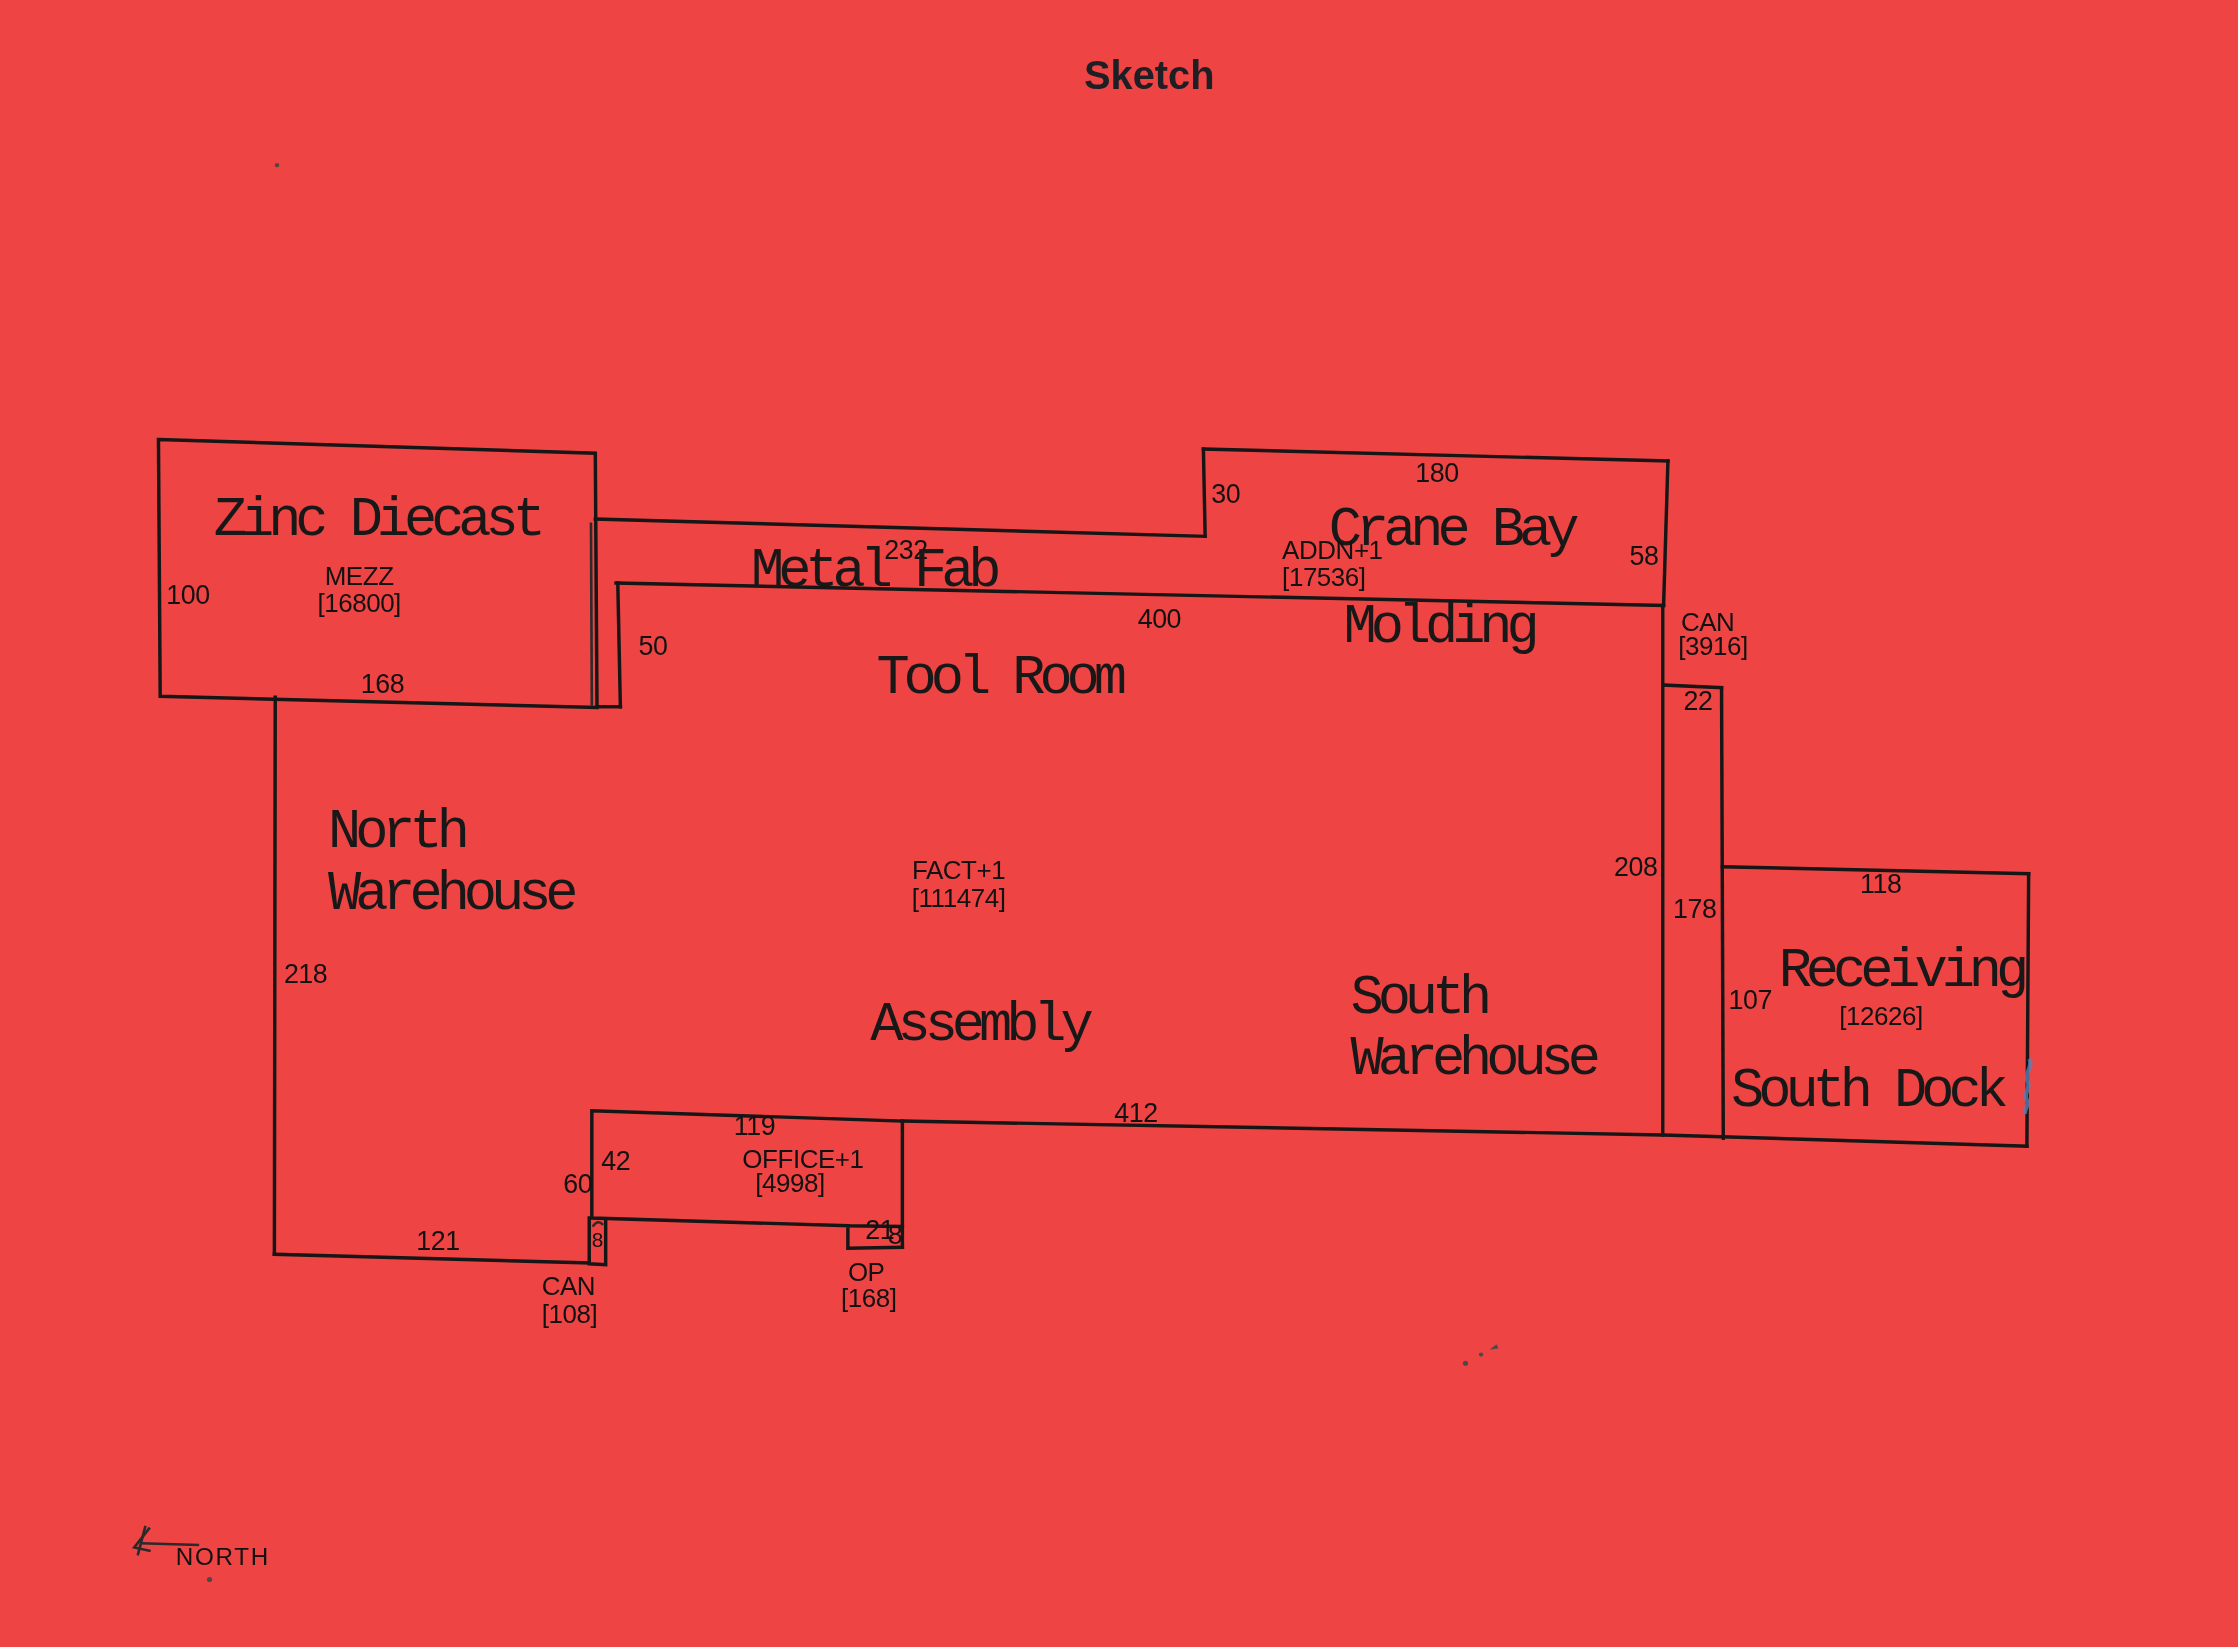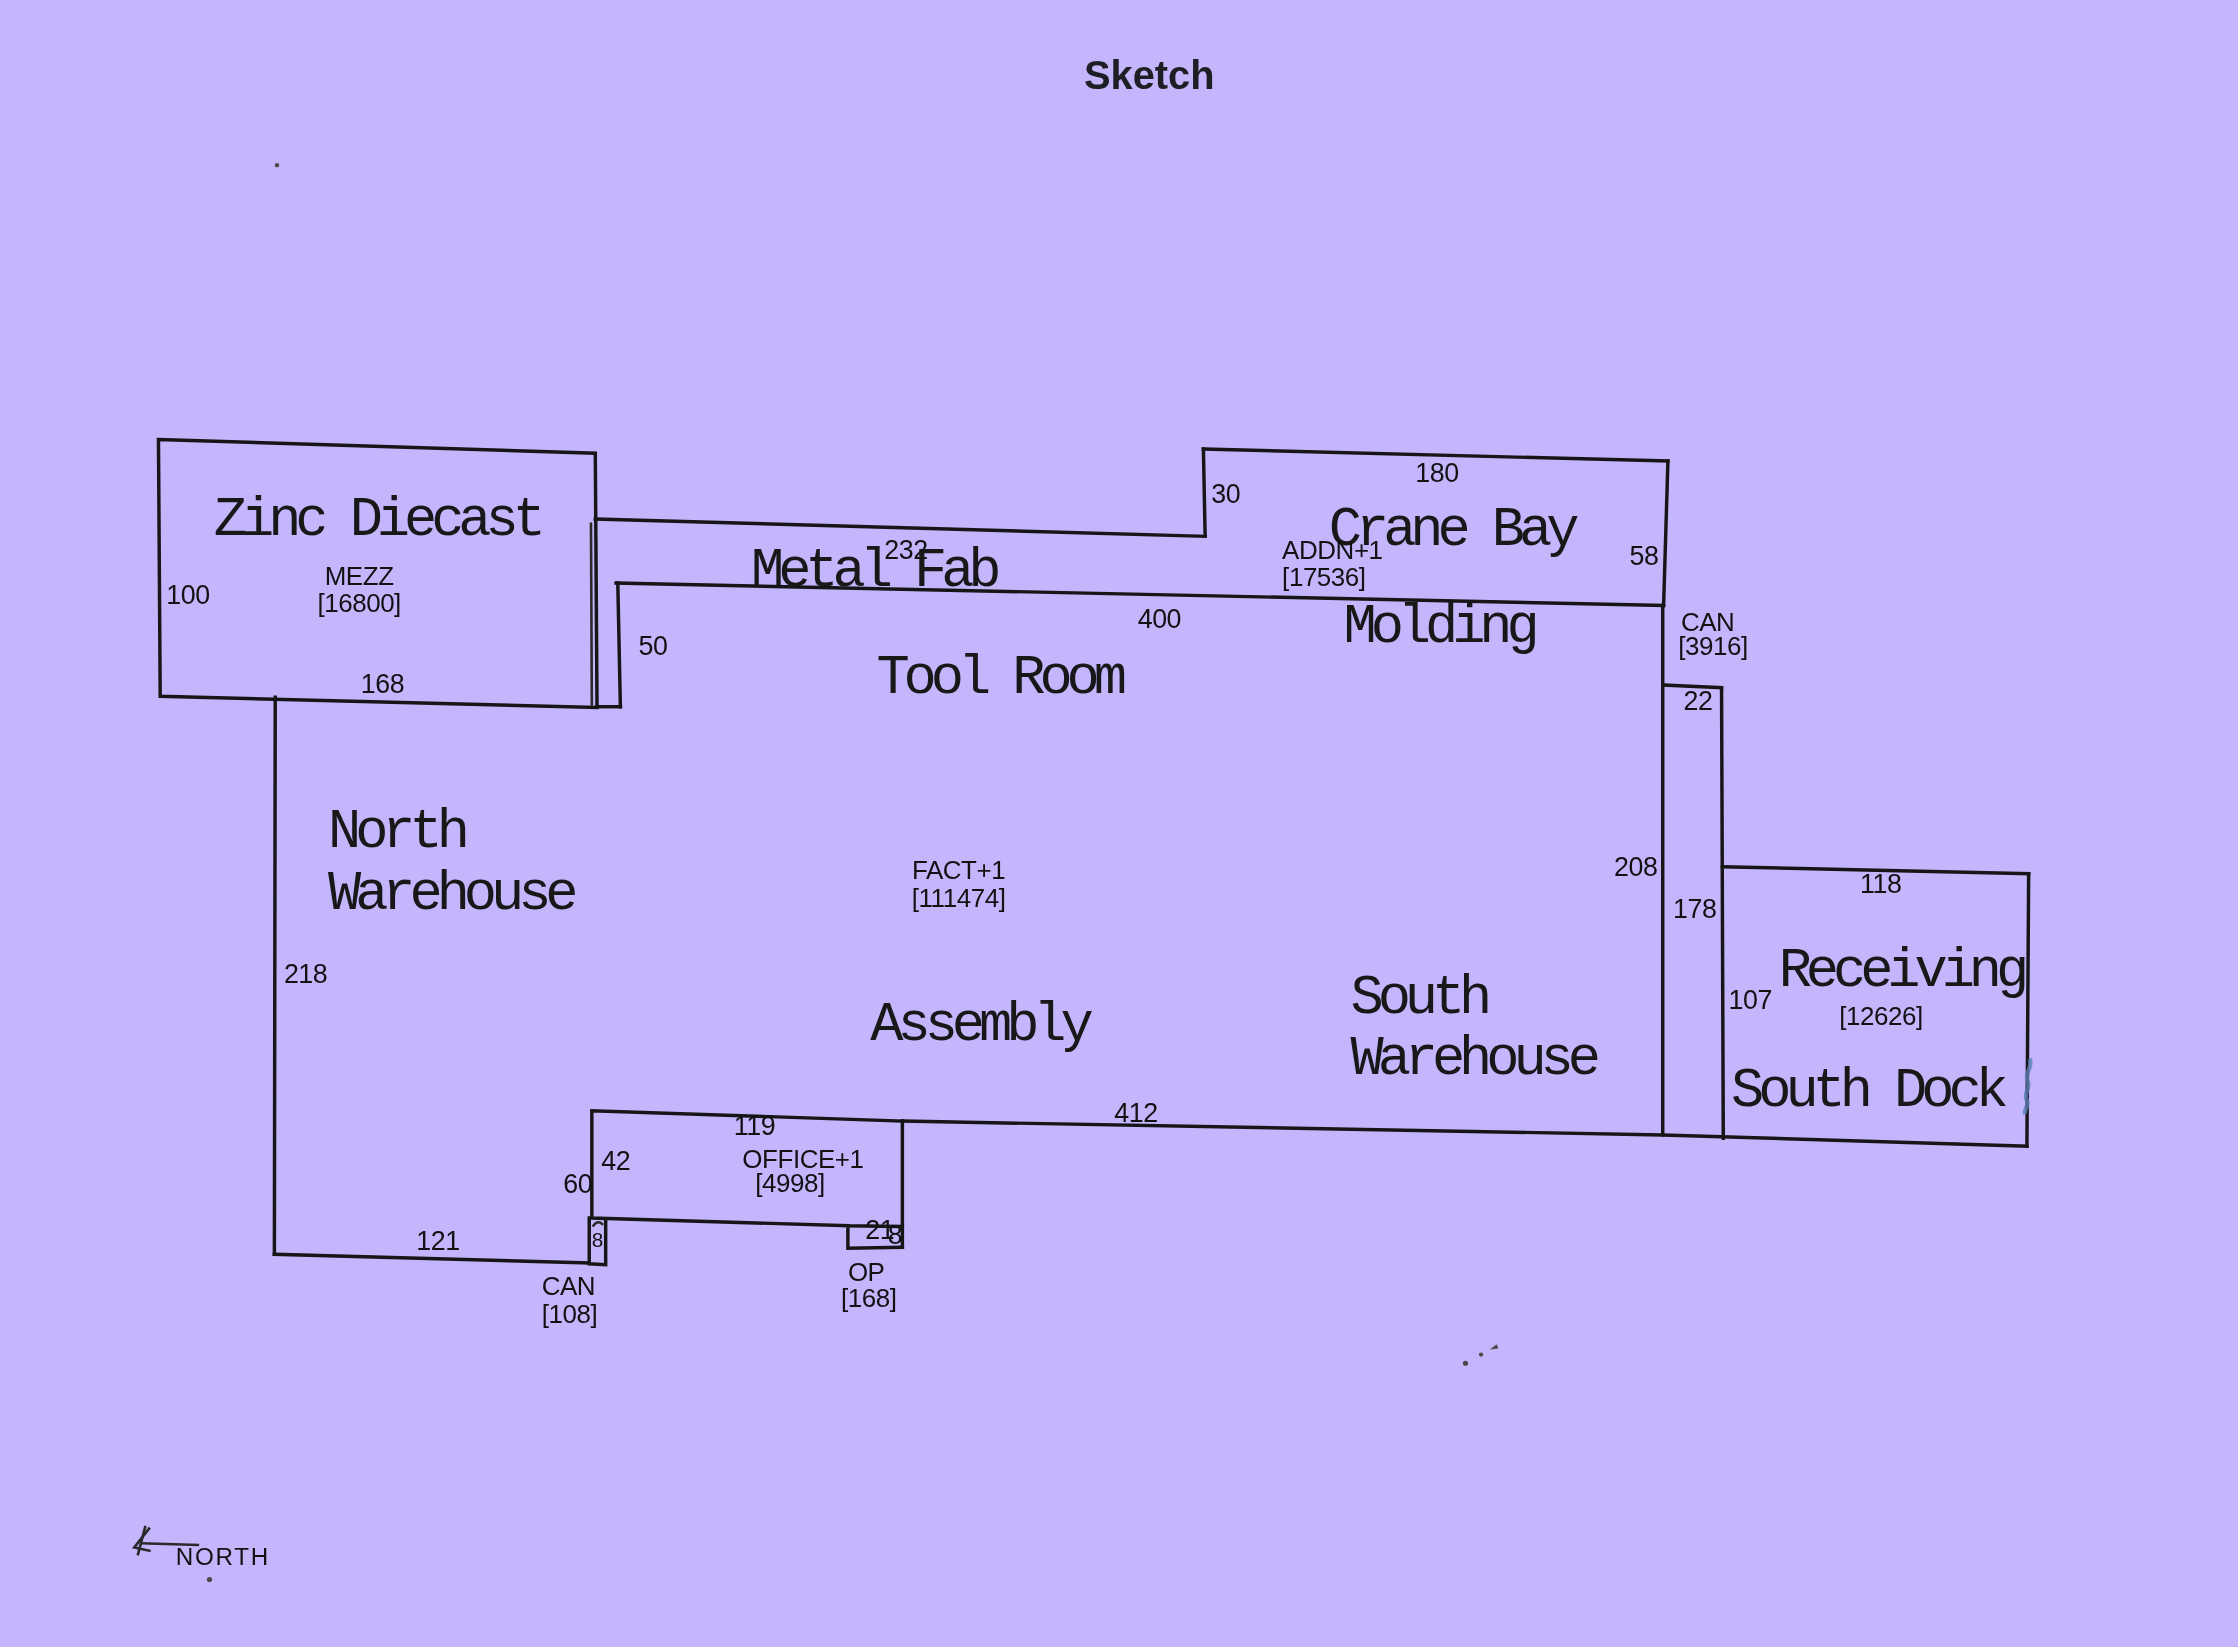--- a/index.html
+++ b/index.html
@@ -1,16 +1,16 @@
 <!DOCTYPE html>
 <html style="font-size:14px"><head>
 <meta charset="utf-8">
 <style>
   html,body{margin:0;padding:0;background:#ffffff;}
-  .page{position:relative;width:2239px;height:1647px;background:#c4b5fd;overflow:hidden;}
+  .page{position:relative;width:2239px;height:1647px;background:#ef4444;overflow:hidden;}
   svg{position:absolute;left:0;top:0;}
   .wall{fill:none;stroke:#161616;stroke-width:4;stroke-linecap:square;stroke-linejoin:miter;}
   .wall-thin{fill:none;stroke:#2a2a2a;stroke-width:3;}
   .room-lbl{font-family:"Liberation Mono","DejaVu Sans Mono",monospace;font-size:64px;letter-spacing:-7px;fill:#181818;}
   .dim{font-family:"Liberation Sans","DejaVu Sans",sans-serif;font-size:31px;letter-spacing:-0.5px;fill:#121212;}
   .code{font-family:"Liberation Sans","DejaVu Sans",sans-serif;font-size:30px;letter-spacing:-0.5px;fill:#121212;}
   .title{font-family:"Liberation Sans","DejaVu Sans",sans-serif;font-size:46px;font-weight:bold;fill:#1d1f24;}
   .compass{font-family:"Liberation Sans","DejaVu Sans",sans-serif;font-size:28px;letter-spacing:2px;fill:#121212;}
   .speck{fill:#4a4a4a;}
   .blue-mark{fill:none;stroke:#5b7fb4;stroke-width:5;opacity:.8;}

